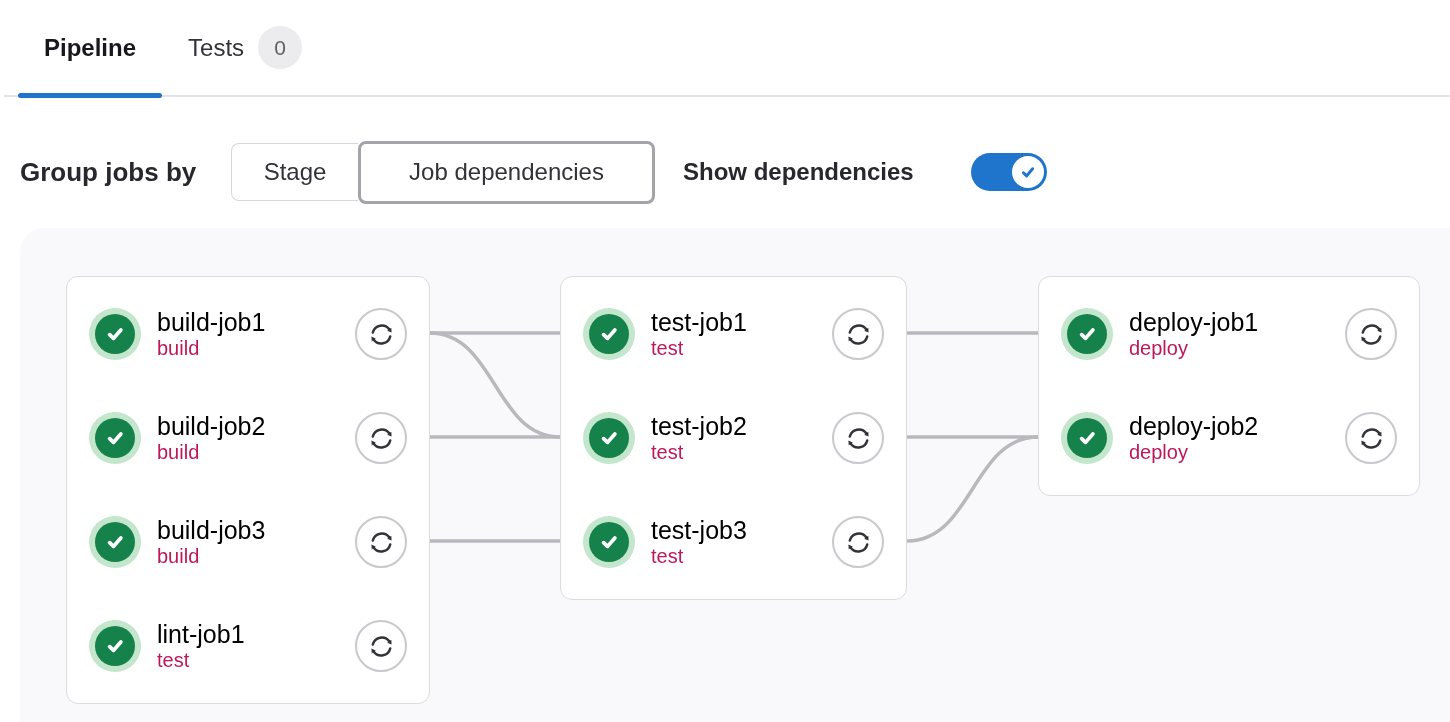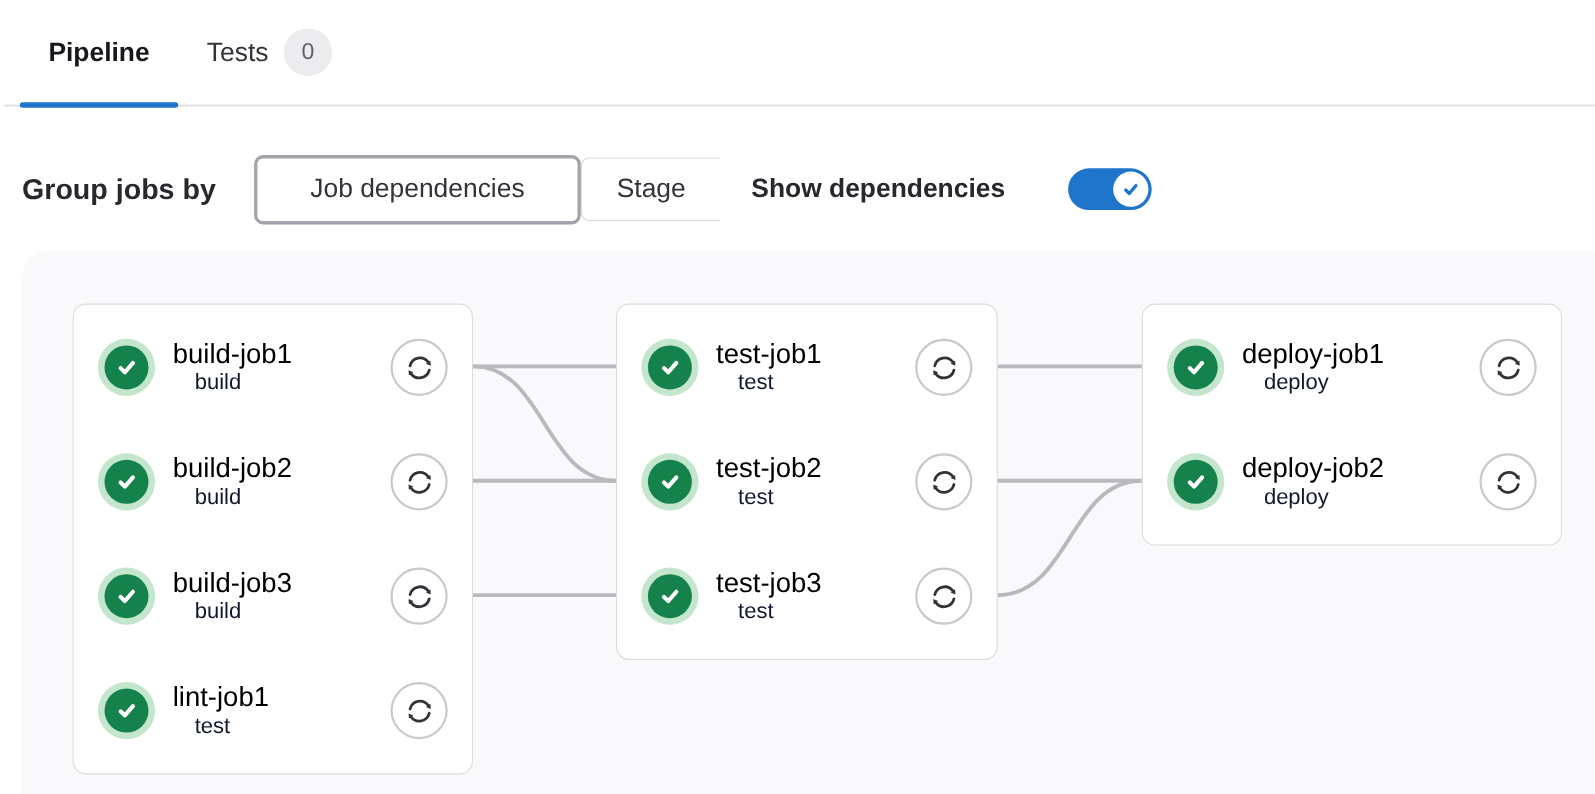--- a/index.html
+++ b/index.html
@@ -45,21 +45,21 @@
               border-radius:12px; padding:31px 22px; display:flex;
               flex-direction:column; gap:52px; }
   .job-row { display:flex; align-items:center; height:52px; cursor:pointer; }
   .status-icon { width:52px; height:52px; border-radius:50%; background:#c3e6cd;
                  flex:0 0 auto; display:flex; align-items:center; justify-content:center; }
   .status-icon .inner { width:40px; height:40px; border-radius:50%; background:#15824b;
                         display:flex; align-items:center; justify-content:center; }
   .status-icon svg { width:26px; height:26px; }
   .job-text { margin-left:16px; display:flex; flex-direction:column; justify-content:center; }
   .job-name { font-size:25px; color:#000000; line-height:1.15; }
-  .job-stage { font-size:20px; color:#0f172a; line-height:1.2;margin-left:20px; }
+  .job-stage { font-size:20px; color:#be185d; line-height:1.2; }
   .retry-btn { margin-left:auto; width:52px; height:52px; border-radius:50%;
                border:2px solid #c9c8cd; background:transparent; display:flex;
                align-items:center; justify-content:center; cursor:pointer; }
   .retry-btn svg { width:31px; height:31px; }
 </style>
 </head>
 <body>
 
 <div class="stage-area">
 
@@ -69,22 +69,22 @@
     </div>
     <div class="tab">
       <span>Tests</span>
       <span class="badge">0</span>
     </div>
   </div>
 
   <div class="controls">
     <span class="group-label">Group jobs by</span>
     <div class="segmented">
+      <button class="seg-btn stage">Stage</button>
       <button class="seg-btn selected">Job dependencies</button>
-      <button class="seg-btn stage">Stage</button>
     </div>
     <span class="show-label">Show dependencies</span>
     <div class="toggle" role="switch" aria-checked="true">
       <div class="knob">
         <svg viewBox="0 0 16 16">
           <path d="M4.3 8.6 L6.9 11.1 L11.7 5.4" fill="none" stroke="#1f75cb" stroke-width="2.4" stroke-linecap="round" stroke-linejoin="round"></path>
         </svg>
       </div>
     </div>
   </div>

